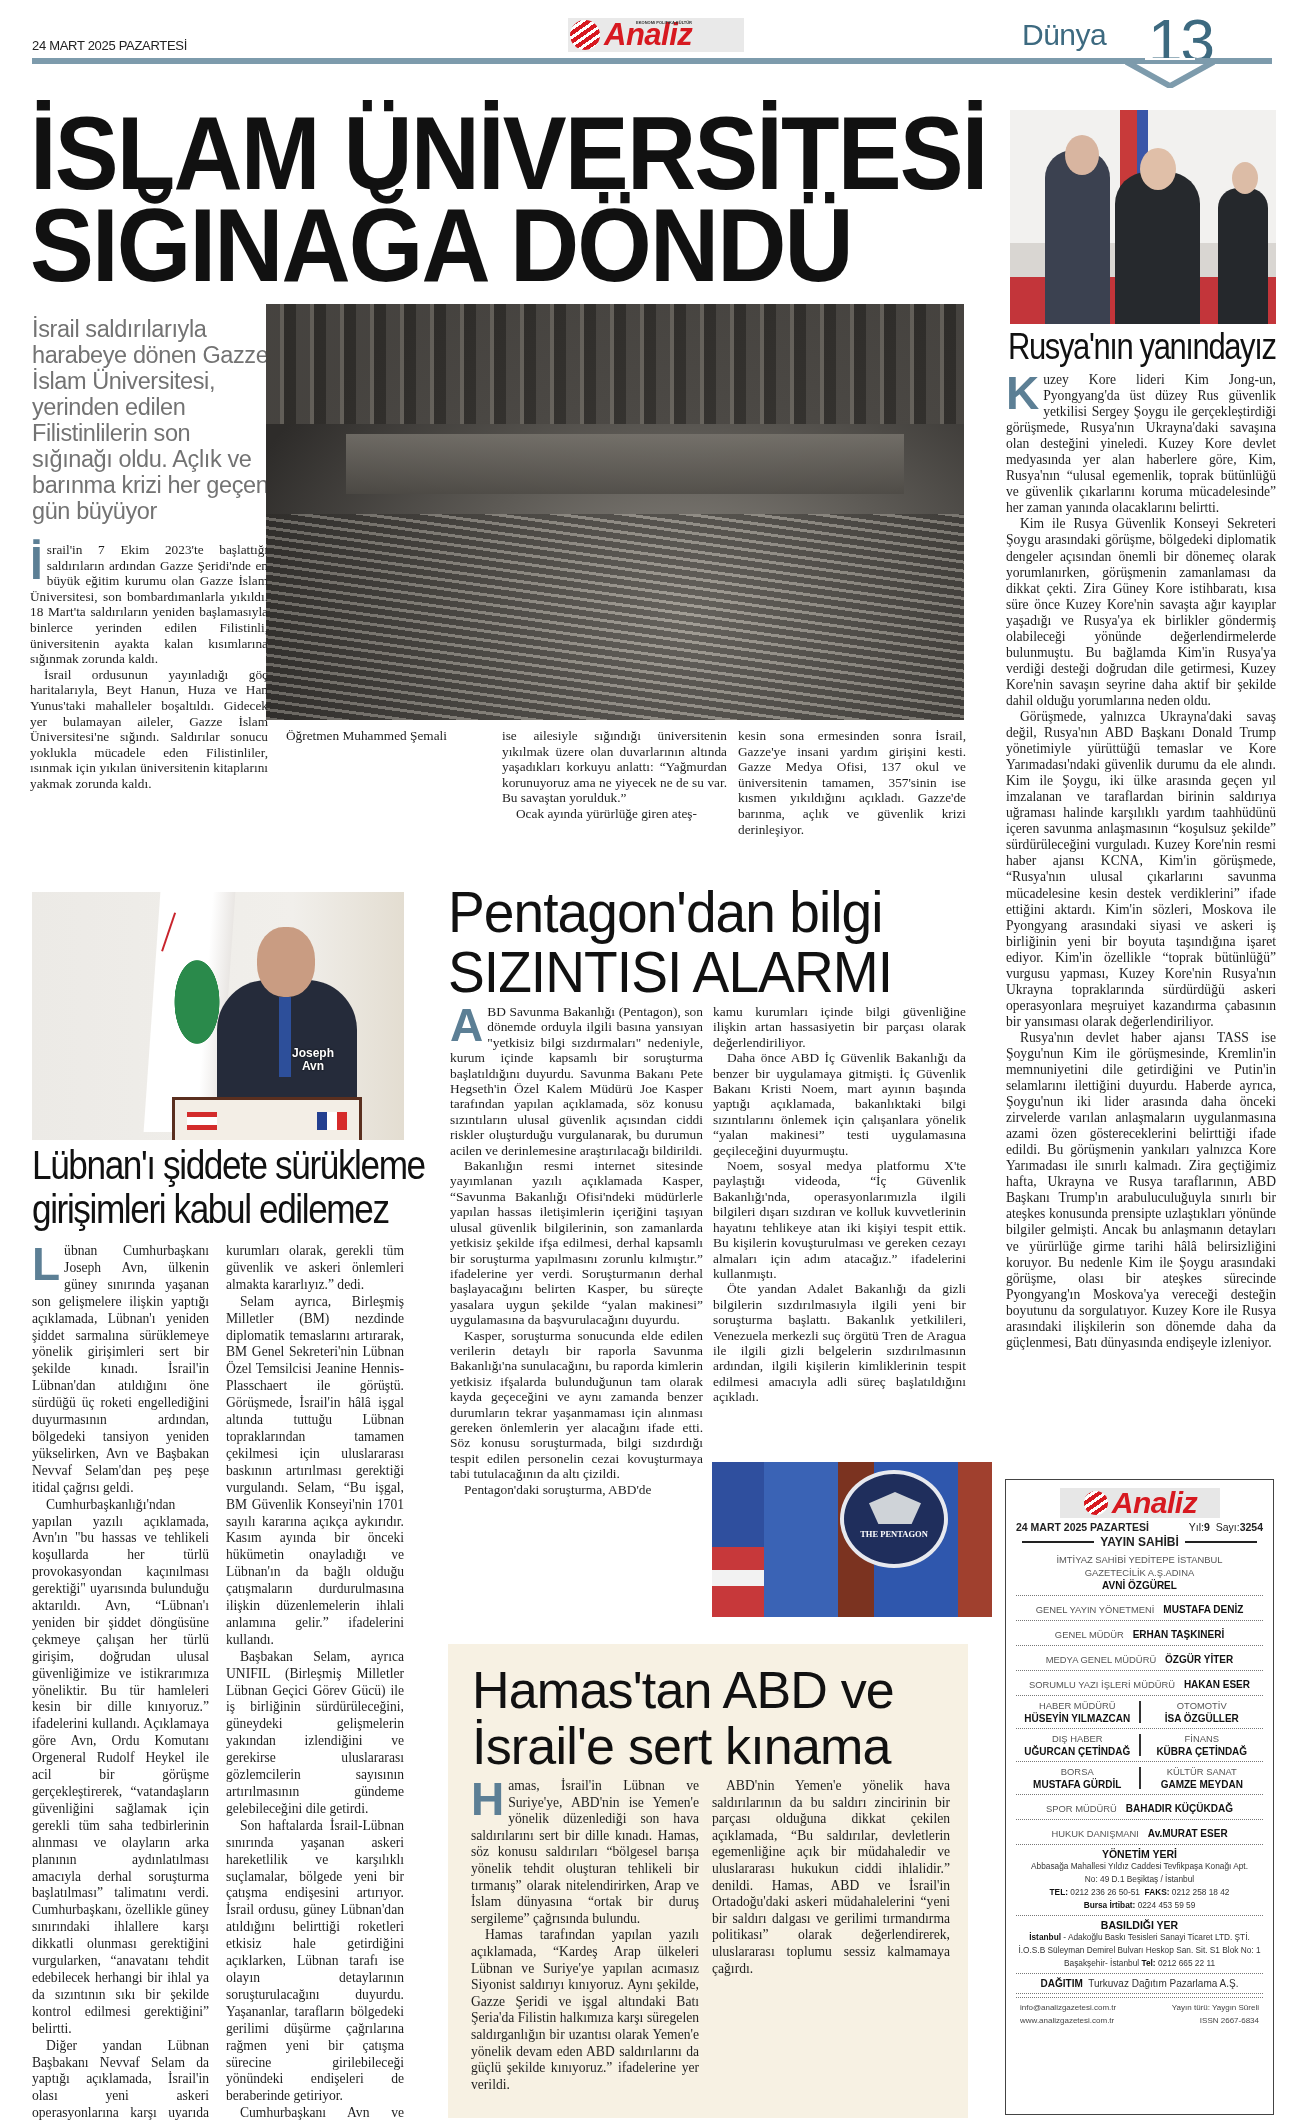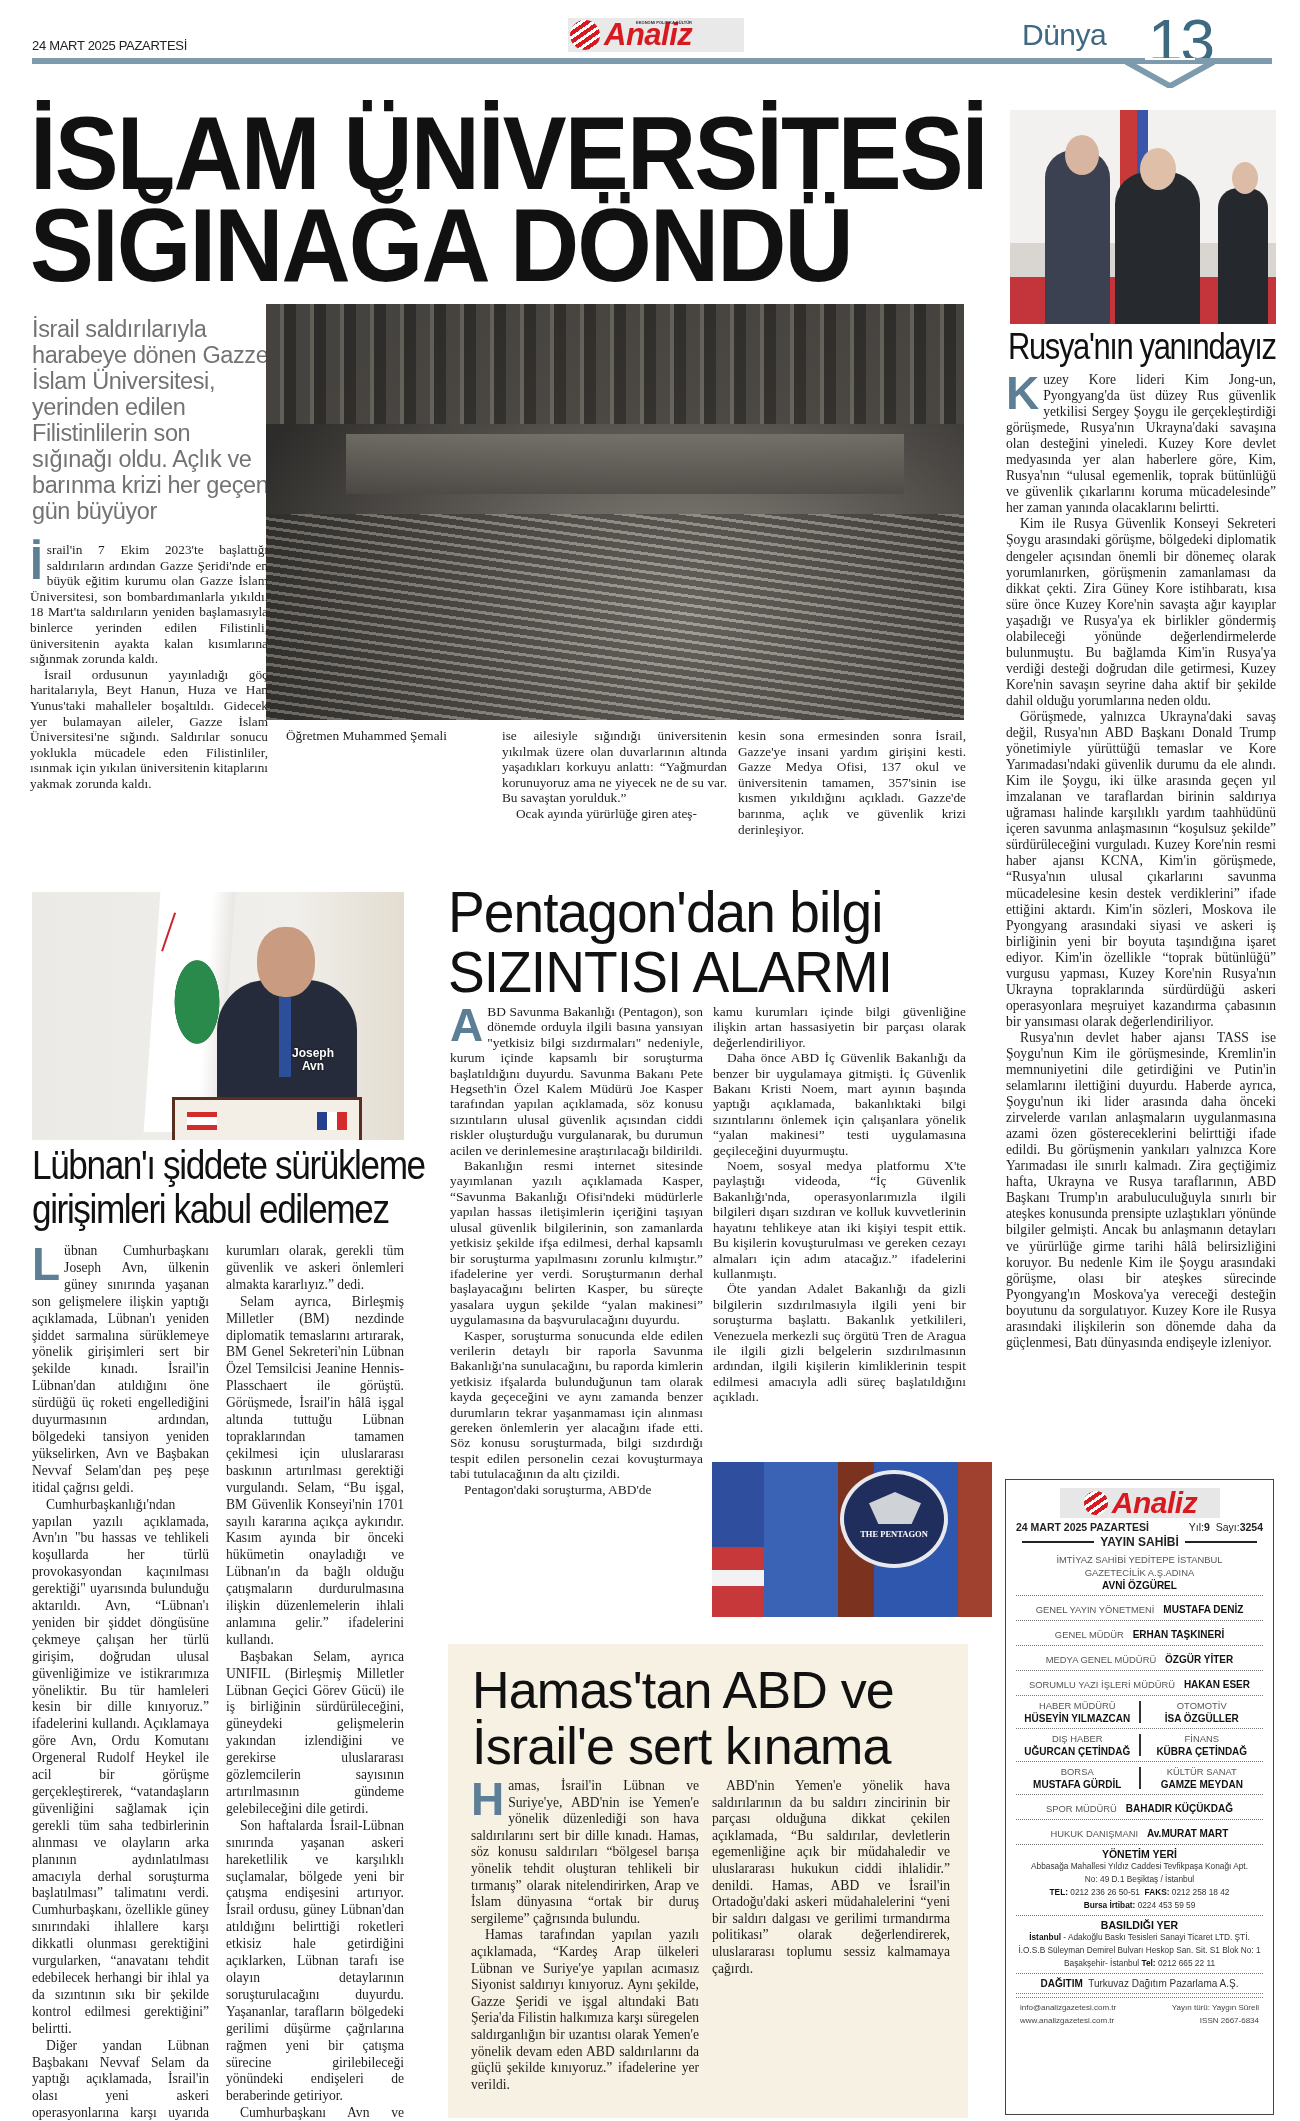--- a/index.html
+++ b/index.html
@@ -227,21 +227,21 @@
       </div>
     <span class="vbar"></span>
     <div>
         <div class="imp-line">KÜLTÜR SANAT</div>
         <div class="imp-name">GAMZE MEYDAN</div>
       </div>
   </div>
   <div class="imp-div"></div>
   <div><span class="imp-line">SPOR MÜDÜRÜ</span>&nbsp; <span class="imp-name">BAHADIR KÜÇÜKDAĞ</span></div>
   <div class="imp-div"></div>
-  <div><span class="imp-line">HUKUK DANIŞMANI</span>&nbsp; <span class="imp-name">Av.MURAT MART</span></div>
+  <div><span class="imp-line">HUKUK DANIŞMANI</span>&nbsp; <span class="imp-name">Av.MURAT ESER</span></div>
   <div class="imp-div"></div>
   <div class="imp-h">YÖNETİM YERİ</div>
   <div class="imp-small">Abbasağa Mahallesi Yıldız Caddesi Tevfikpaşa Konağı Apt.</div>
   <div class="imp-small">No: 49 D.1 Beşiktaş / İstanbul</div>
   <div class="imp-small"><b>TEL:</b> <span>0212 236 26 50-51</span>&nbsp; <b>FAKS:</b> <span>0212 258 18 42</span></div>
   <div class="imp-small"><b>Bursa İrtibat:</b> <span>0224 453 59 59</span></div>
   <div class="imp-div"></div>
   <div class="imp-h">BASILDIĞI YER</div>
   <div class="imp-small"><b>İstanbul</b> <span>- Adakoğlu Baskı Tesisleri Sanayi Ticaret LTD. ŞTİ.</span></div>
   <div class="imp-small">İ.O.S.B Süleyman Demirel Bulvarı Heskop San. Sit. S1 Blok No: 1</div>

